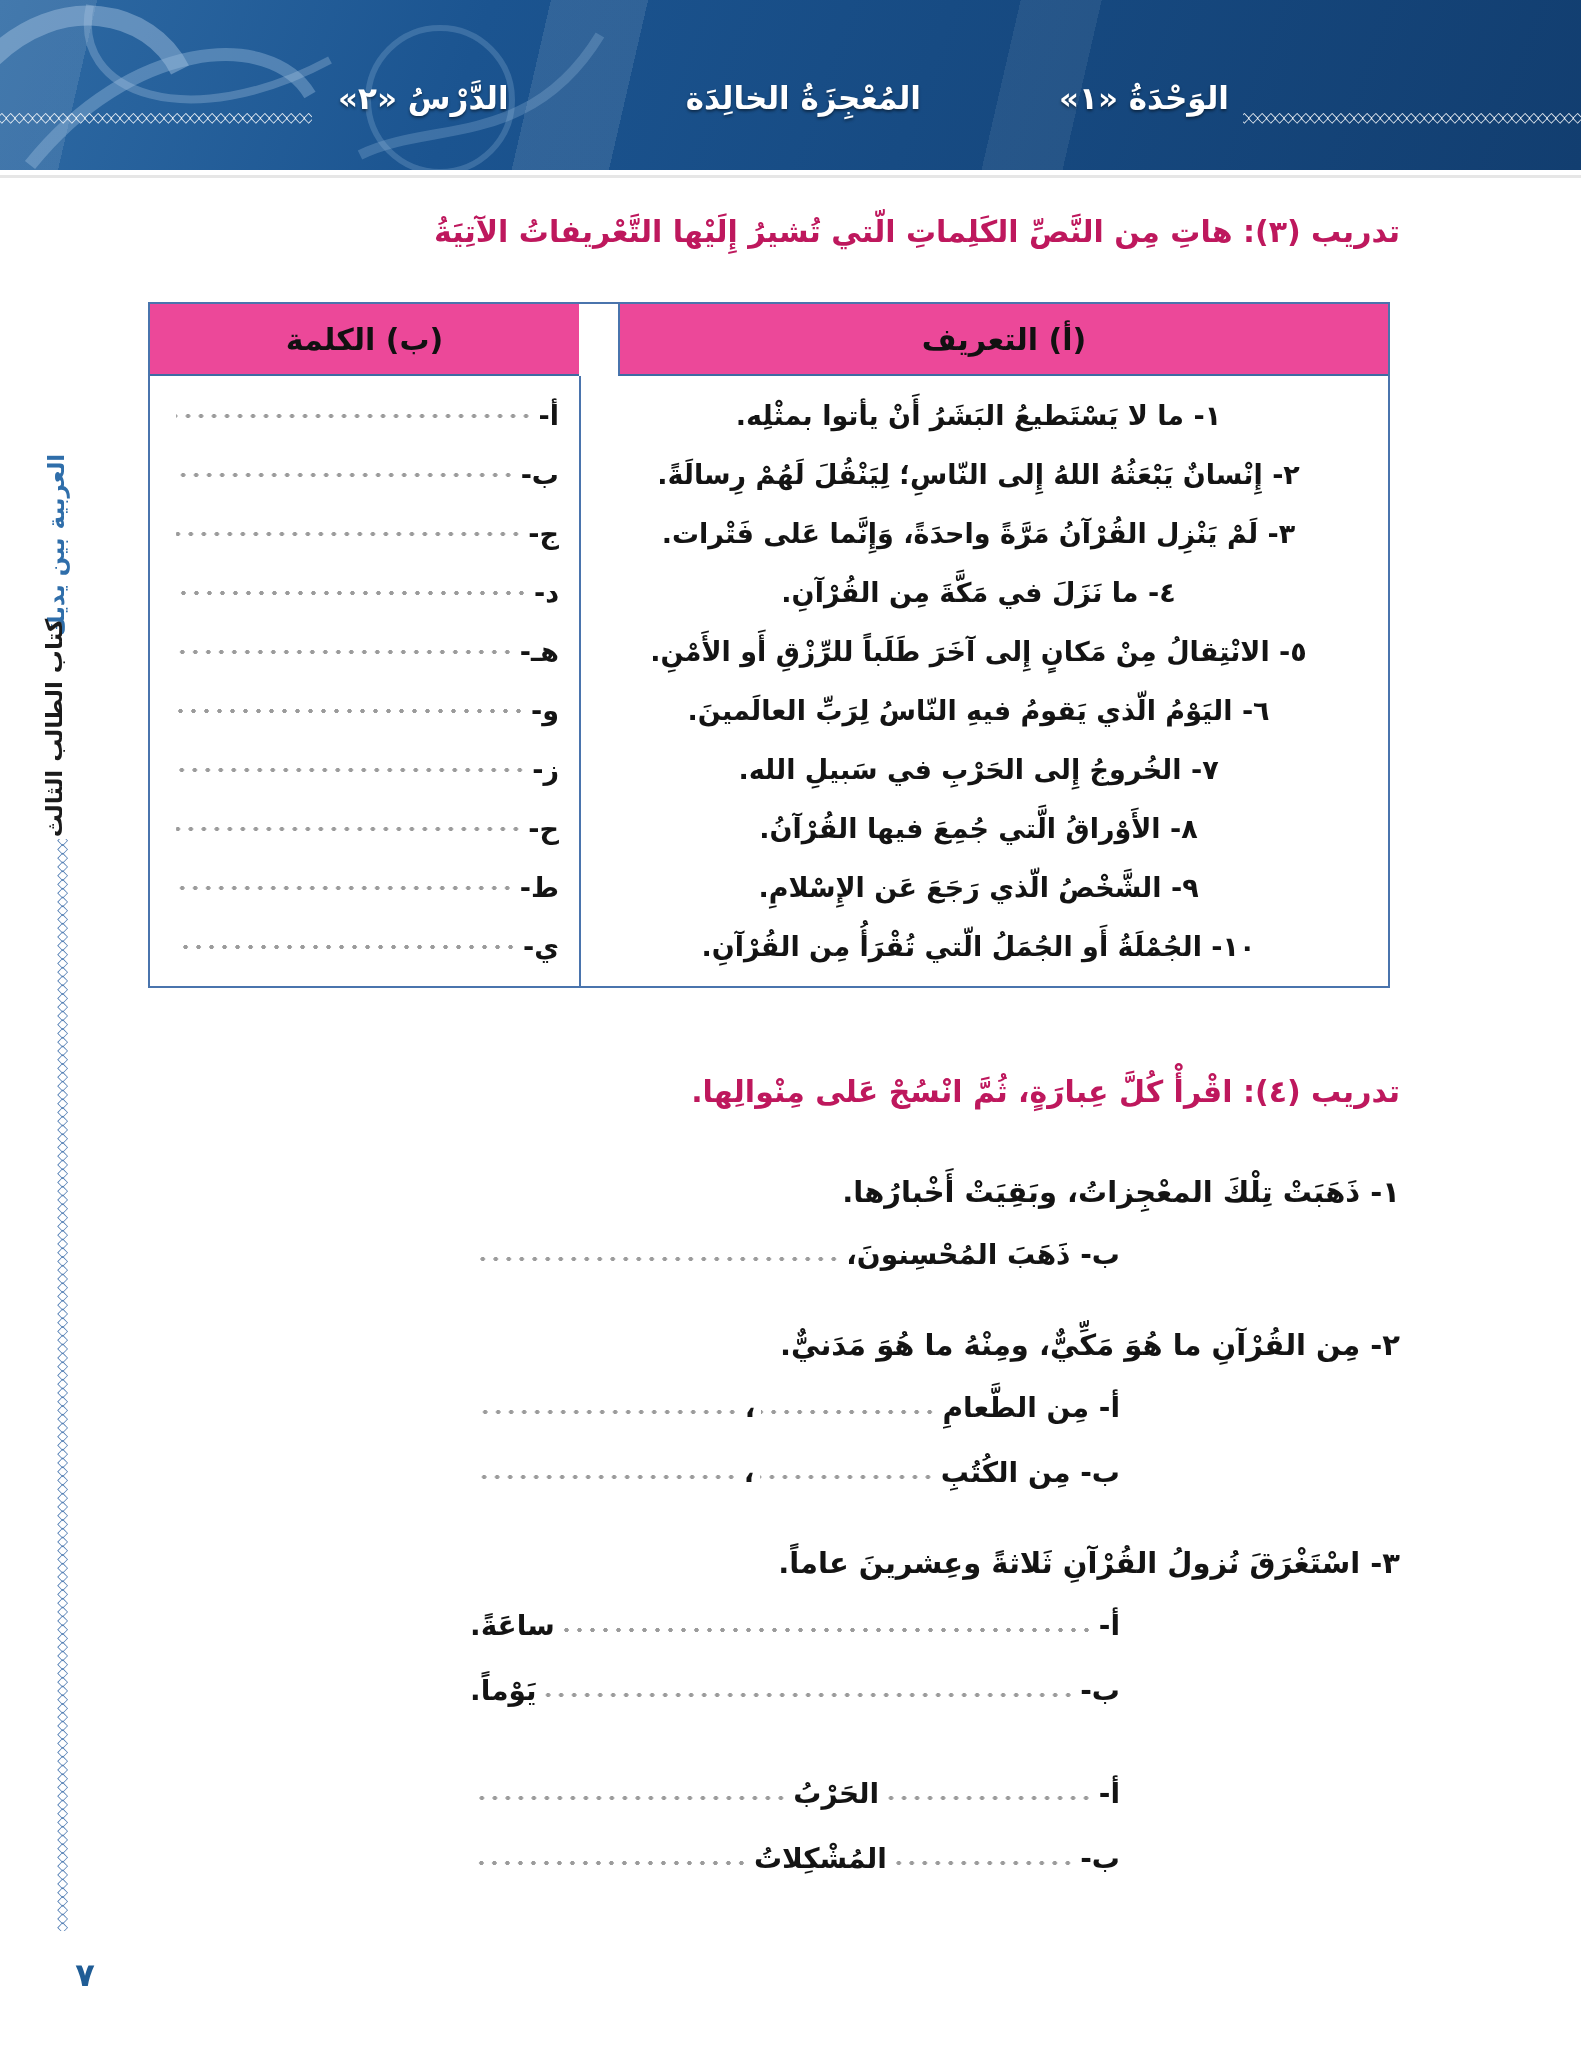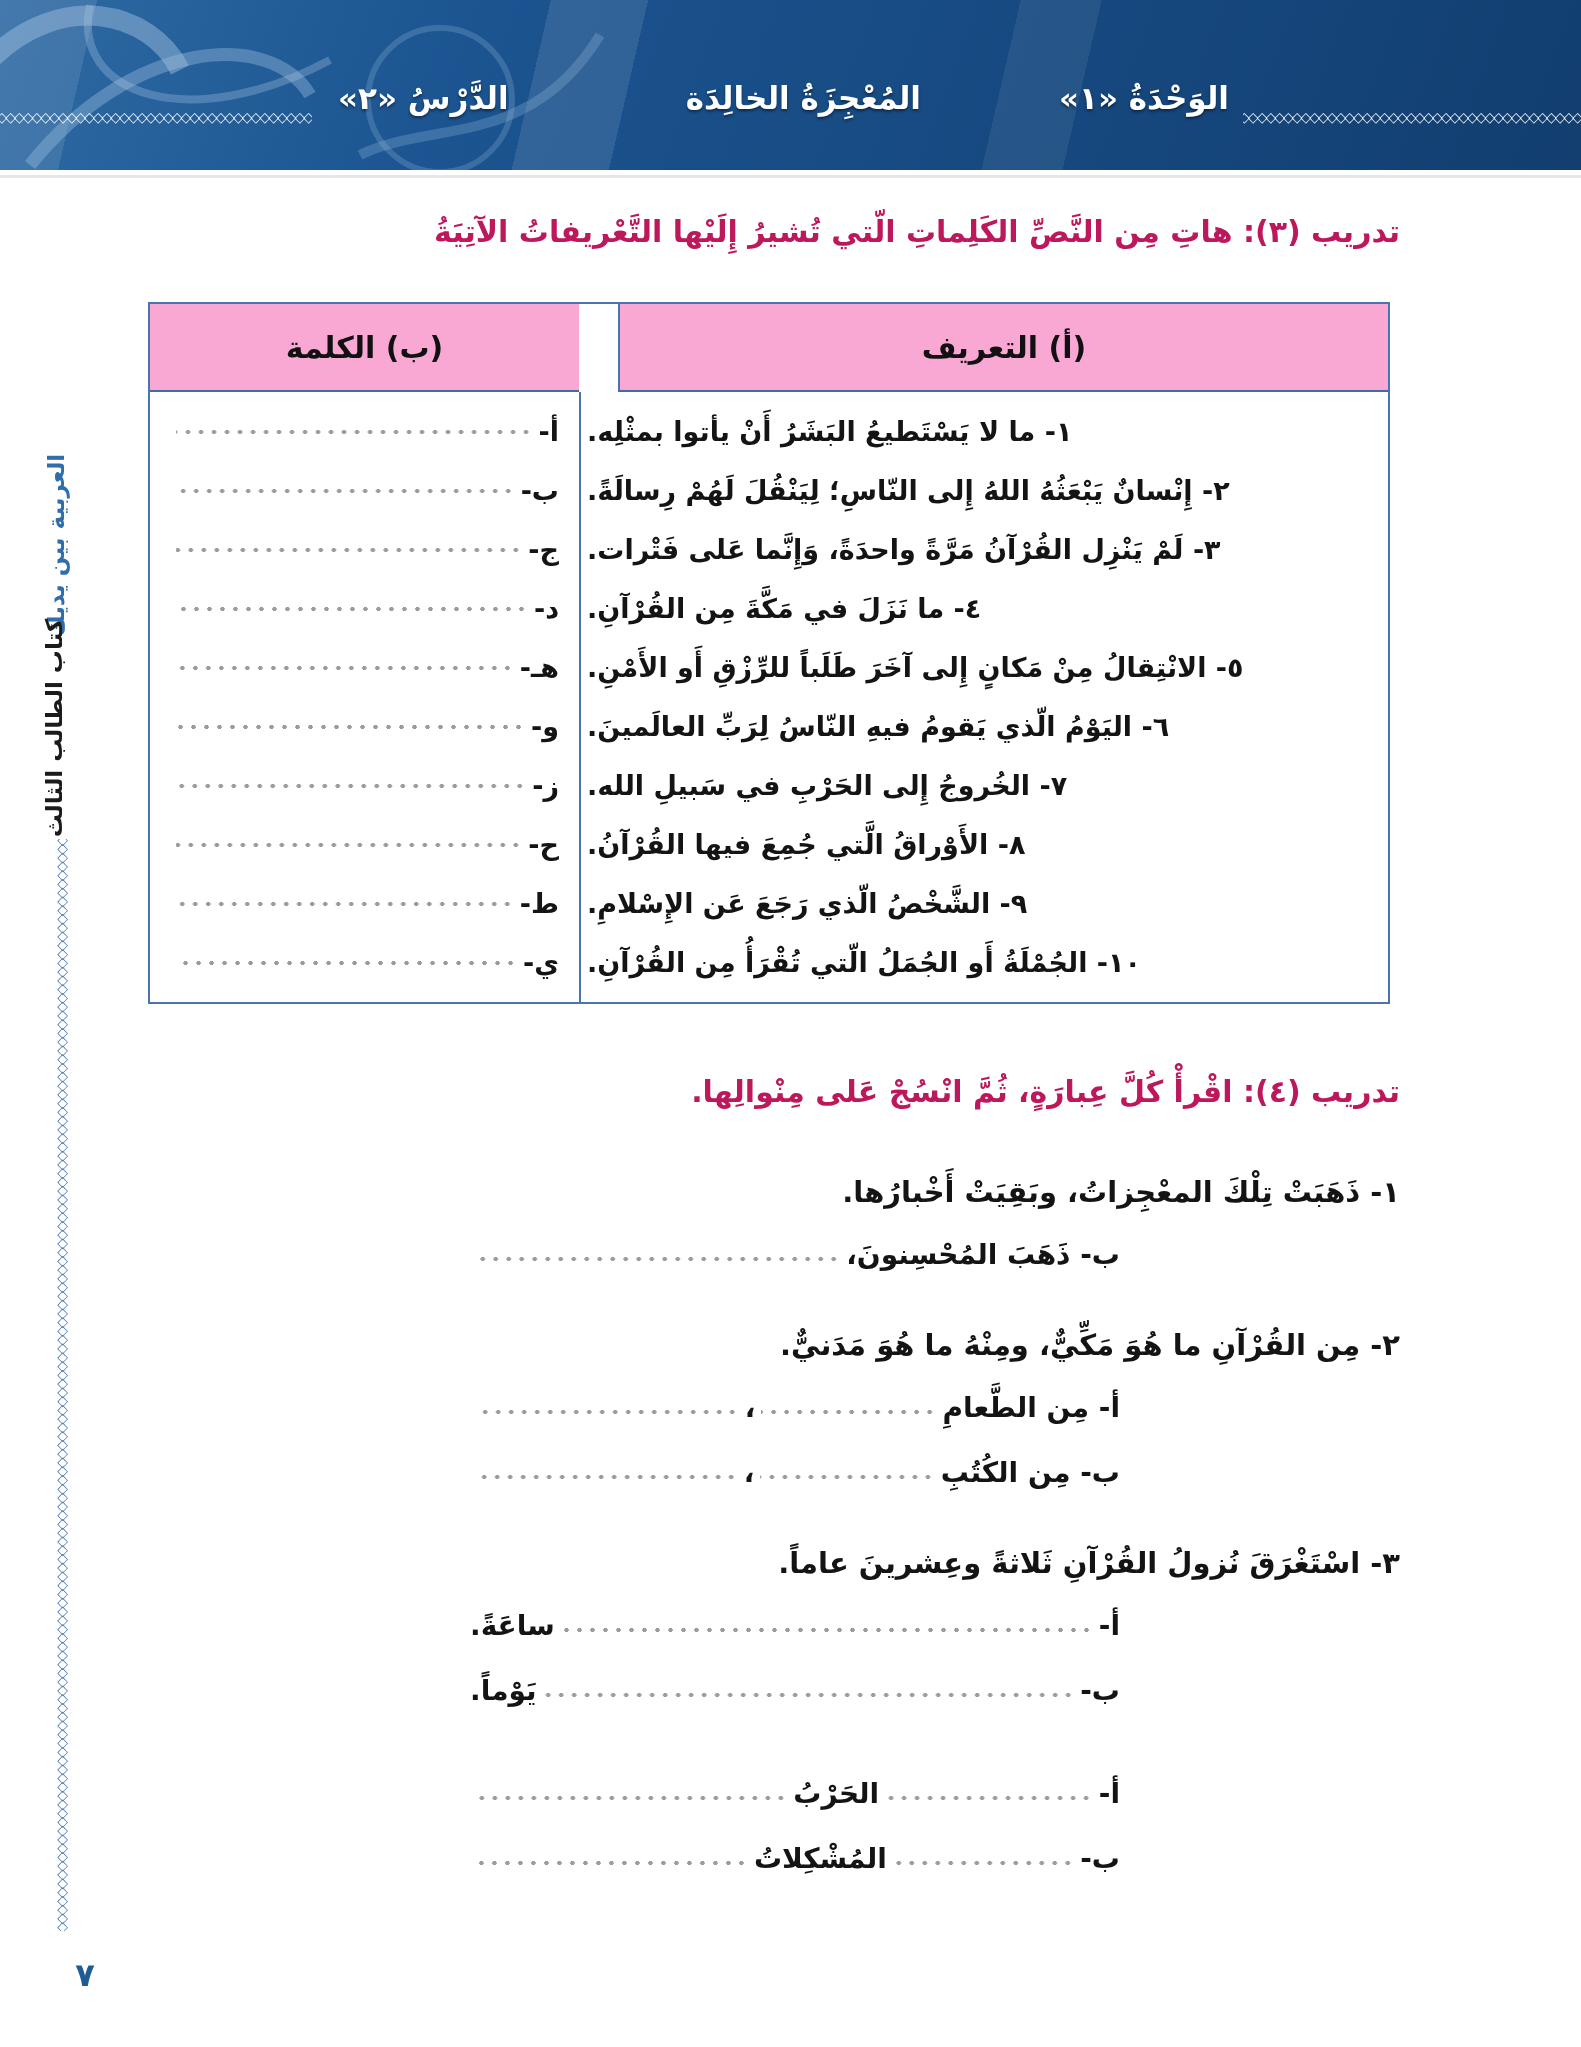--- a/index.html
+++ b/index.html
@@ -73,31 +73,31 @@
   #ex4-title { top: 1074px; }
 
   
   .tbl {
     position: absolute; top: 302px; right: 191px; width: 1242px;
     border: 2px solid #4a74ad;
     display: grid; grid-template-columns: 809px 429px;
     background: #ffffff;
   }
   .th {
-    height: 88px; background: #f9a8d4;
+    height: 72px; background: #ec4899;
     border-bottom: 2px solid #3e6ca3;
     display: flex; align-items: center; justify-content: center;
     font-size: 30px; font-weight: bold; color: #111111;
   }
   .th-def { border-left: 2px solid #4a74ad; margin-left: 39px; }
   .td { padding: 10px 6px; }
   .td-def { border-left: 2px solid #4a74ad; }
   .defline {
     height: 59px; line-height: 59px; font-size: 27px; font-weight: bold;
-    text-align: left; padding-right: 12px; white-space: nowrap; overflow: hidden;
+    text-align: center; padding-right: 12px; white-space: nowrap; overflow: hidden;
   }
   .slot {
     height: 59px; display: flex; align-items: center;
     padding: 0 14px 0 20px;
   }
   .slot-letter { font-size: 27px; font-weight: bold; flex: none; }
   .slot .seg-dots { flex: 1; margin-right: 6px; }
 
   
   .seg-dots {

